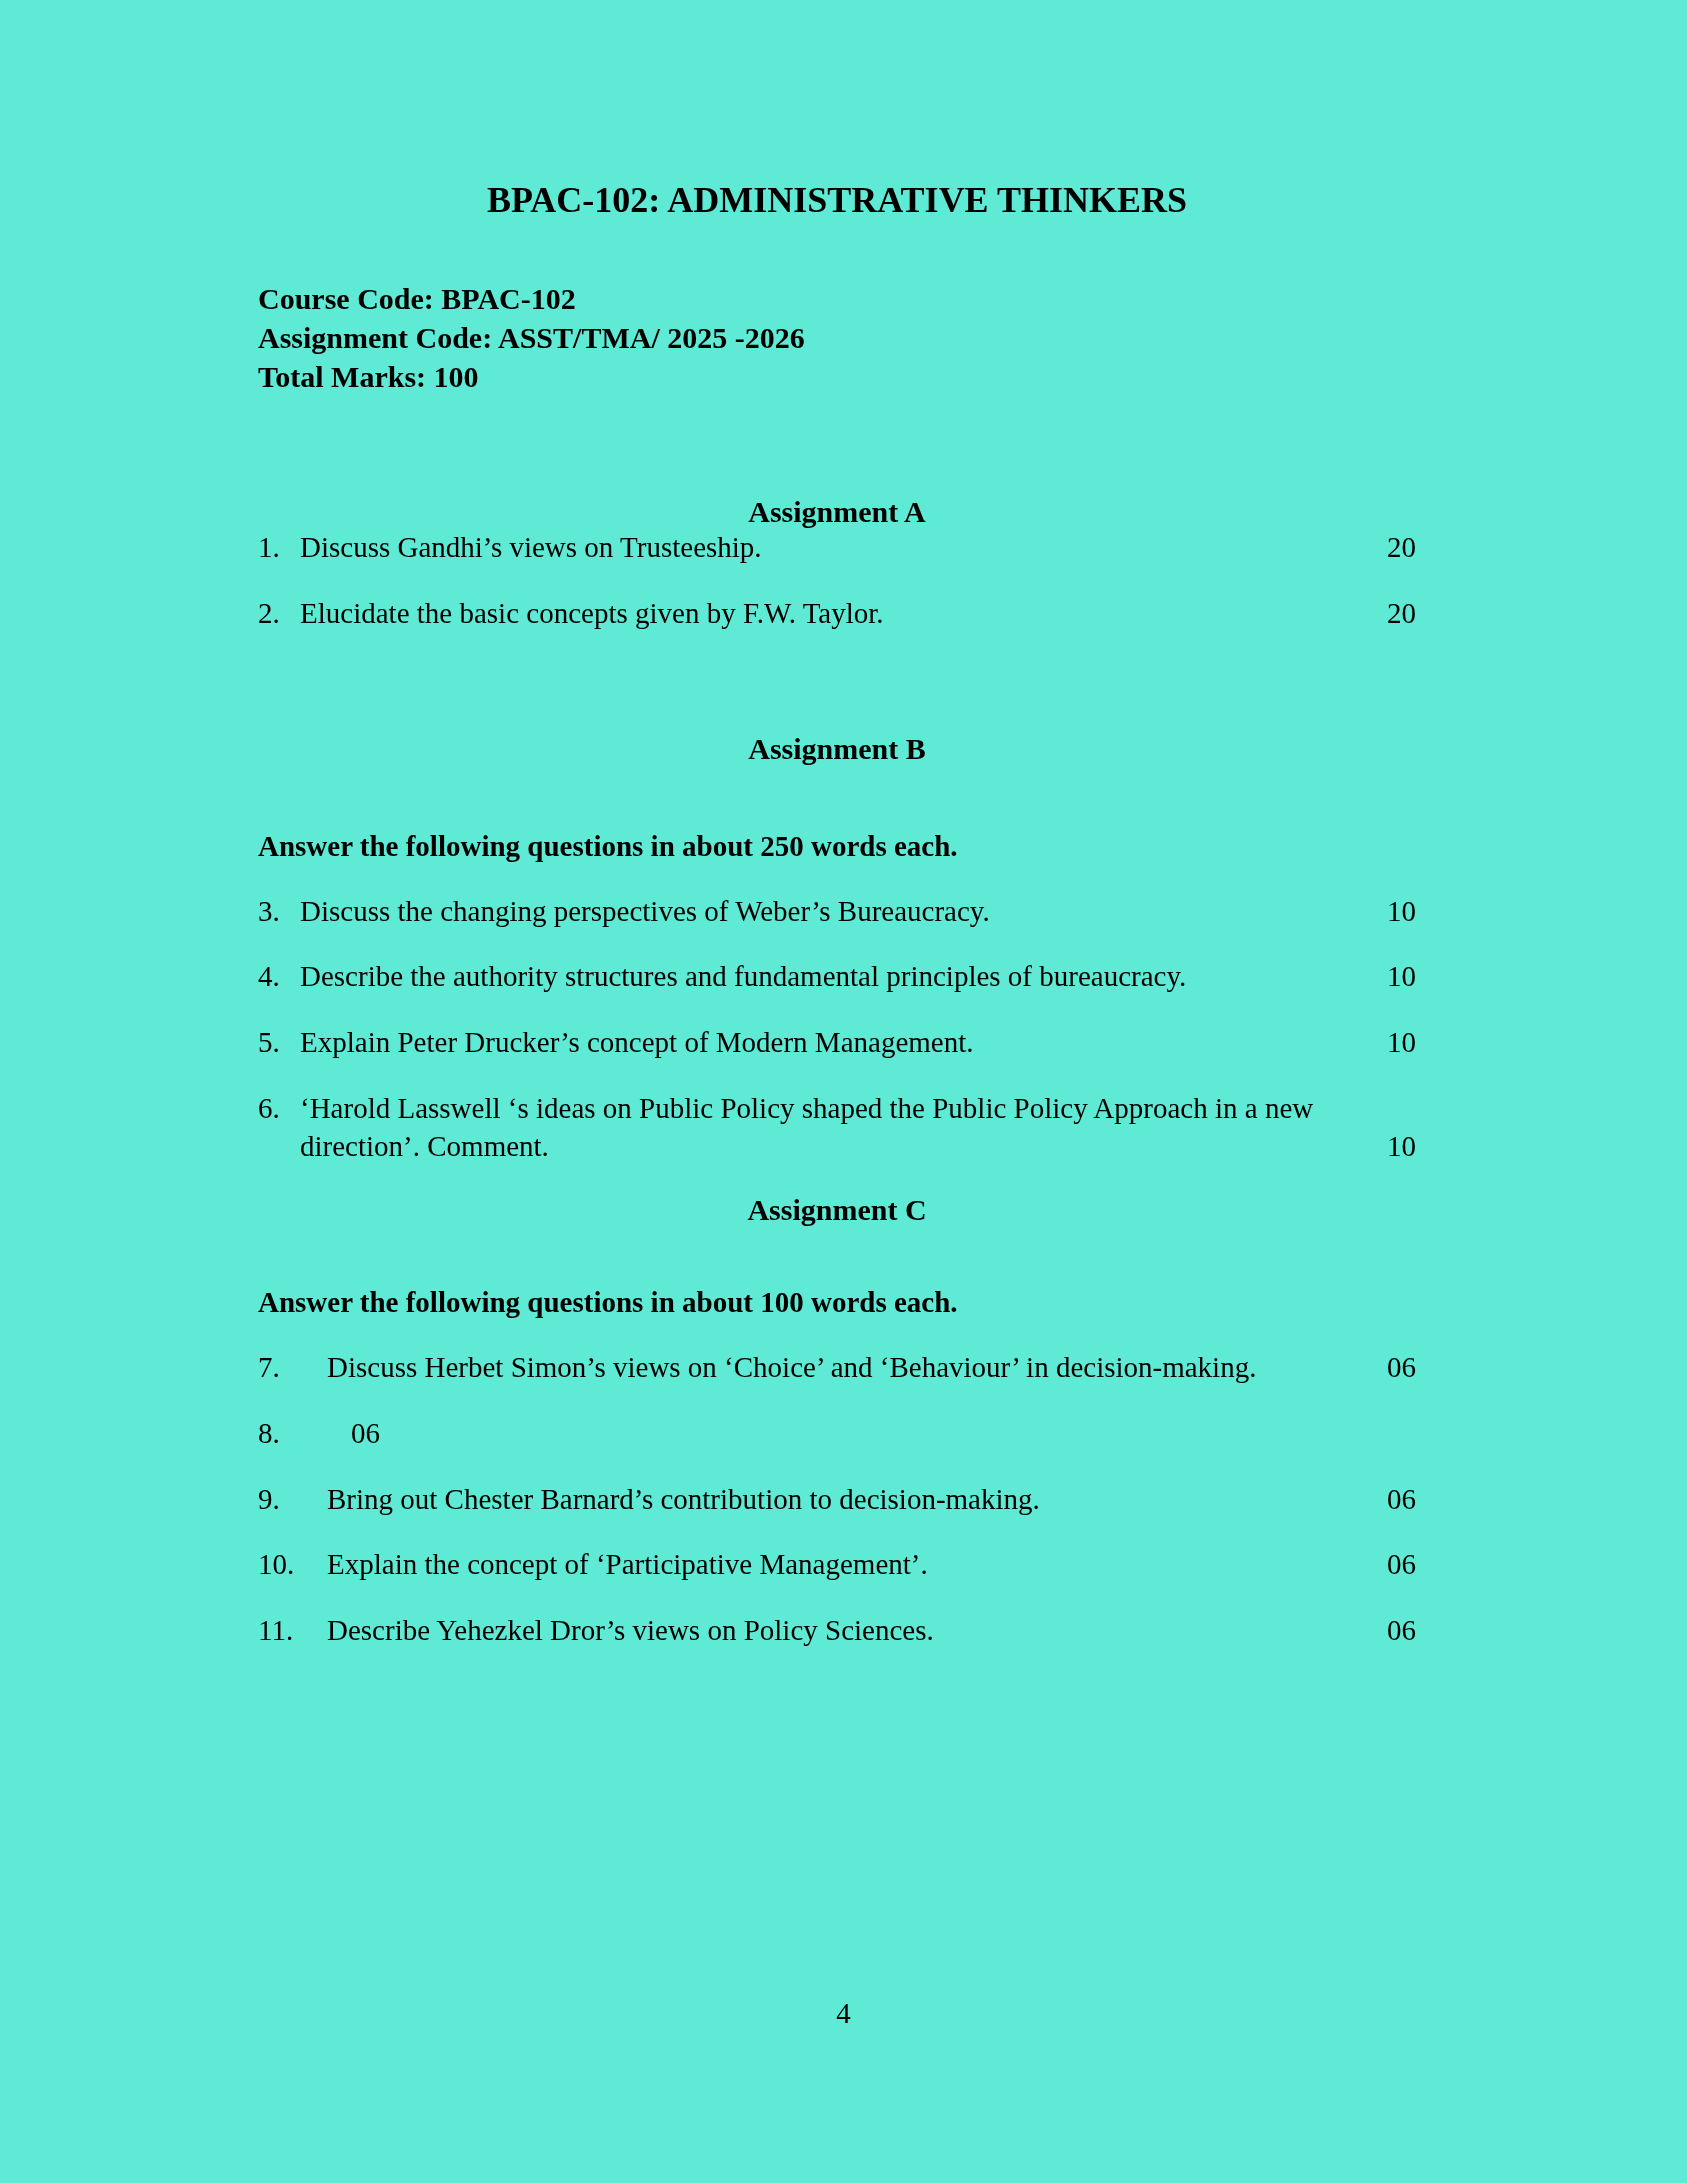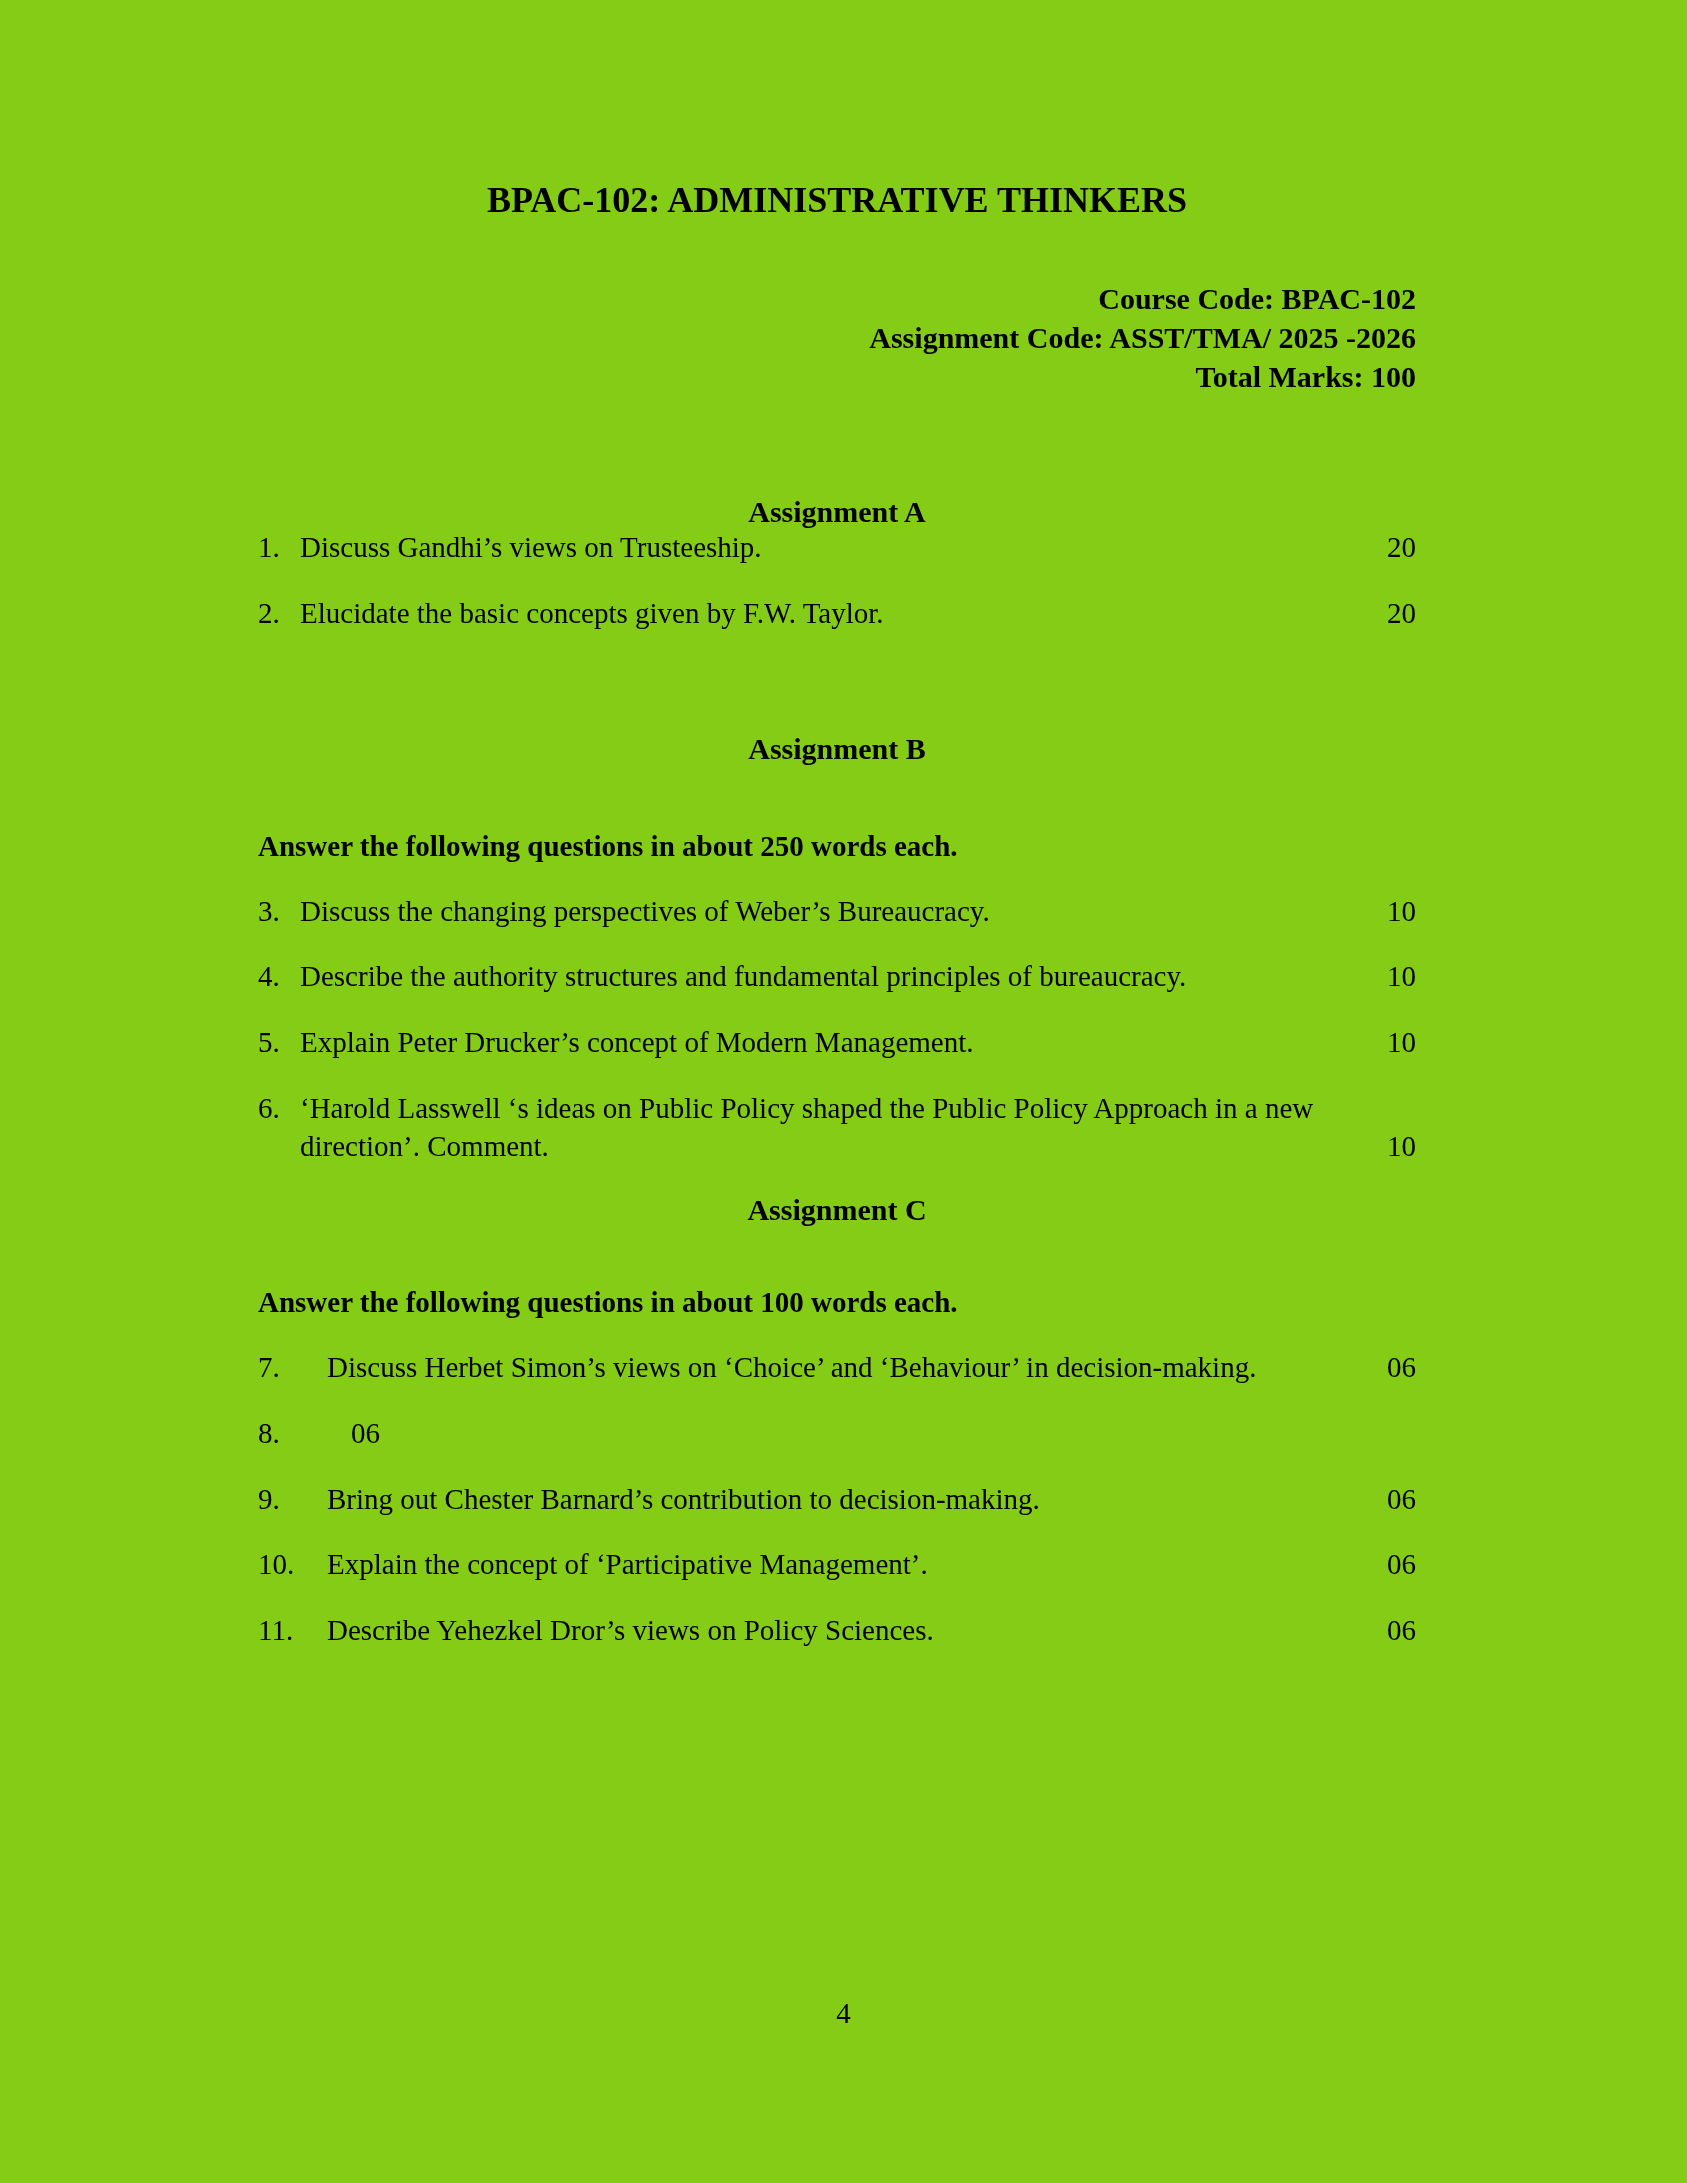--- a/index.html
+++ b/index.html
@@ -4,42 +4,42 @@
 <style>
   html, body {
     margin: 0;
     padding: 0;
     background: #ffffff;
   }
   .page {
     position: relative;
     width: 1687px;
     height: 2183px;
-    background: #84cc16;
+    background: #5eead4;
     color: #000000;
     font-family: "Liberation Serif", serif;
     overflow: hidden;
   }
   .content {
     padding: 180px 271px 0 258px;
   }
   .doc-title {
     text-align: center;
     font-weight: bold;
     font-size: 36px;
     line-height: 1.15;
   }
   .doc-subtitle {
     text-align: center;
     font-weight: bold;
     font-size: 30px;
     margin-top: 41px;
   }
   .meta-block {
-    text-align: right;
+    text-align: left;
     font-weight: bold;
     font-size: 30px;
     line-height: 1.3;
     margin-top: 58px;
   }
   .section-heading {
     text-align: center;
     font-weight: bold;
     font-size: 30px;
   }

